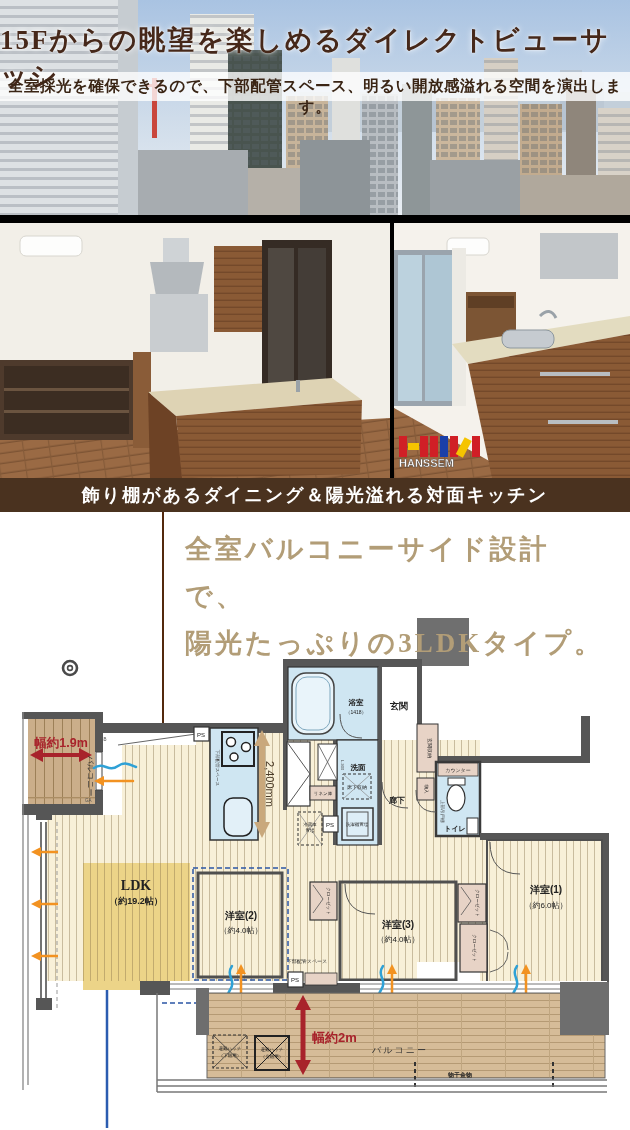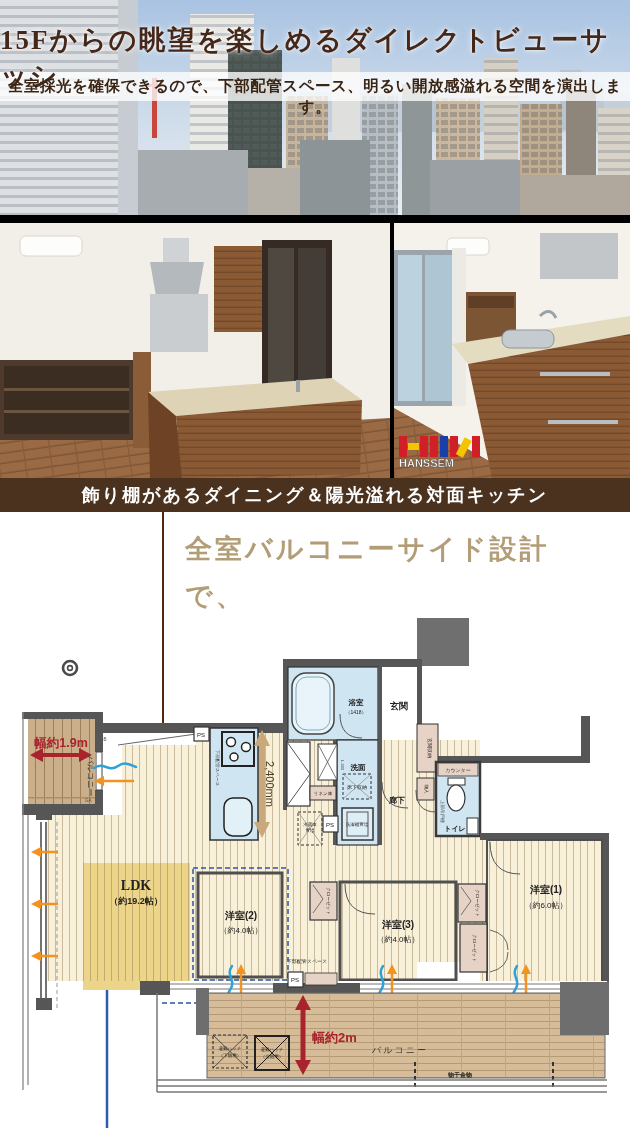--- a/index.html
+++ b/index.html
@@ -168,20 +168,21 @@
       <rect x="472" y="436" width="8" height="21" fill="#d01f26"></rect>
       <text x="399" y="467" font-size="11" font-weight="bold" fill="#ffffff" stroke="#444" stroke-width="0.4">HANSSEM</text>
     </g>
   </svg>
 
   <div class="abs" id="caption-bar"></div>
   <div class="abs" id="caption-text">飾り棚があるダイニング＆陽光溢れる対面キッチン</div>
 
   <div class="abs" id="lead">
     <div>全室バルコニーサイド設計で、</div>
+    <div>陽光たっぷりの3LDKタイプ。</div>
   </div>
 
   <svg class="abs" style="top:510px;left:0" width="630" height="620" viewBox="0 510 630 620">
     <defs>
       <pattern id="stripes" width="7" height="7" patternUnits="userSpaceOnUse">
         <rect width="7" height="7" fill="none"></rect>
           <rect x="6" width="1" height="7" fill="rgba(130,110,70,.4)"></rect>
       </pattern>
       <pattern id="woodV" width="9" height="84" patternUnits="userSpaceOnUse">
         <rect width="9" height="84" fill="#cbae8a"></rect>

